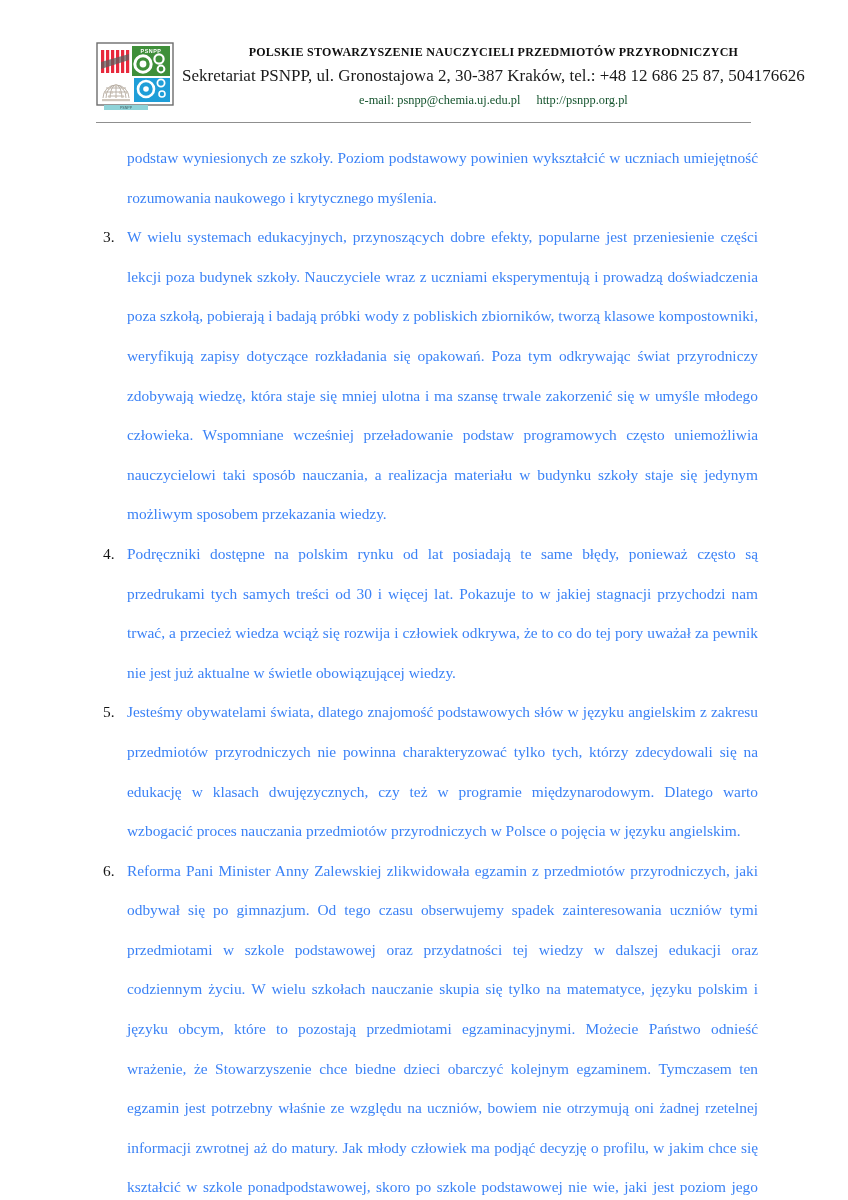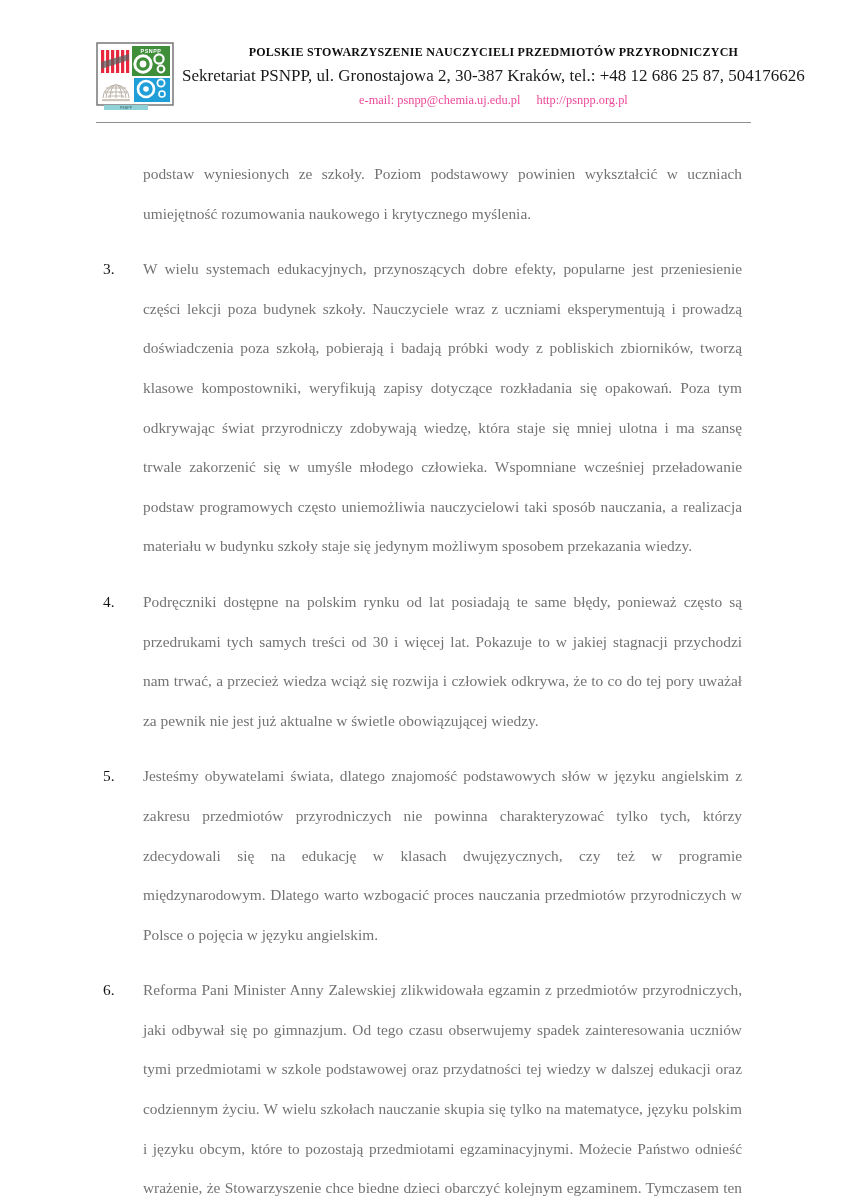--- a/index.html
+++ b/index.html
@@ -61,21 +61,21 @@
   }
   .org-addr {
     font-size: 17px;
     color: #1a1a1a;
     line-height: 1.6;
     margin-top: 1px;
     white-space: nowrap;
   }
   .org-contact {
     font-size: 12.4px;
-    color: #ec4899;
+    color: #14532d;
     line-height: 1.6;
     margin-top: 1px;
     white-space: nowrap;
   }
   .contact-gap { display: inline-block; width: 16px; }
 
   .rule {
     position: absolute;
     left: 96px;
     top: 114px;
@@ -86,26 +86,26 @@
   }
 
   
   .body-block {
     position: absolute;
     left: 103px;
     top: 138px;
     width: 655px;
   }
   p.para {
-    margin: 16px;
+    margin: 0;
     font-size: 15.4px;
     line-height: 39.6px;
     text-align: justify;
     text-justify: inter-word;
-    color: #737373;
+    color: #3b82f6;
     hyphens: none;
   }
   p.para.cont {
     padding-left: 24px;
   }
   .num-item {
     position: relative;
     padding-left: 24px;
   }
   .num-item .num {

